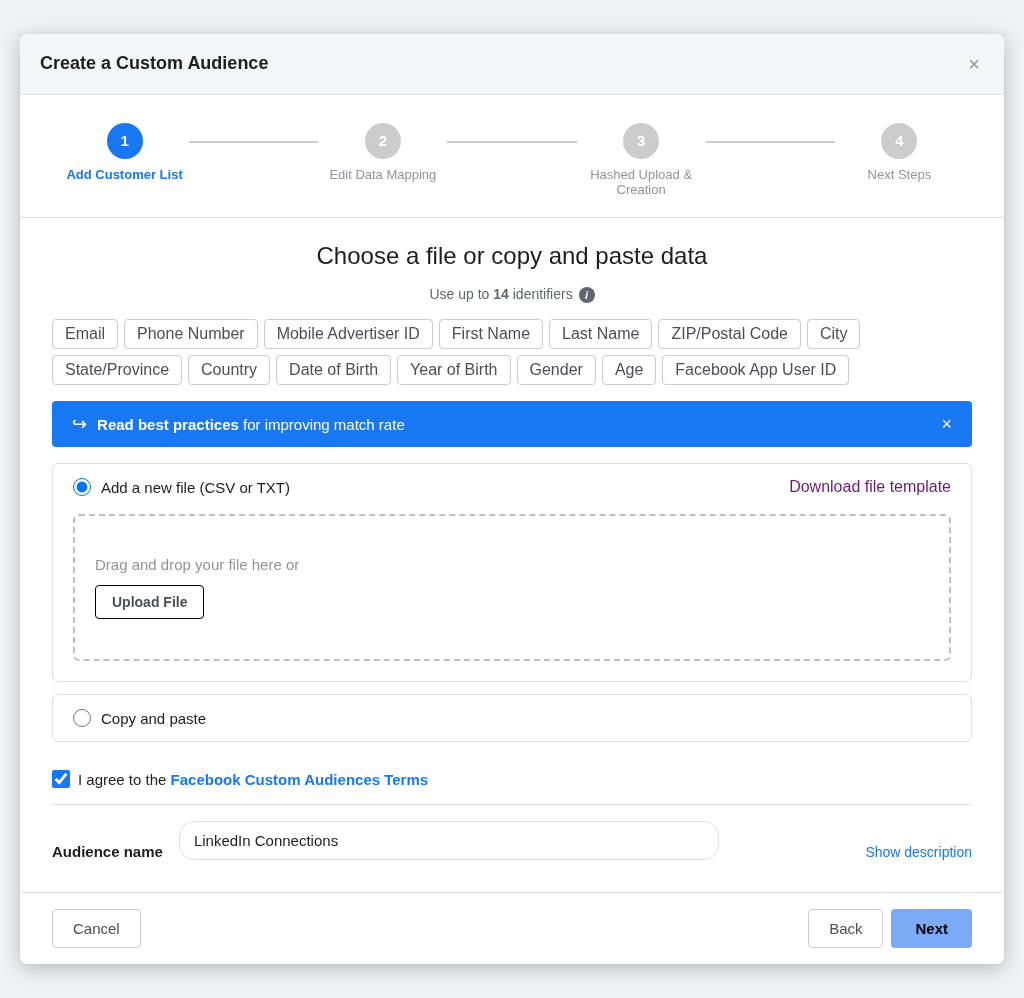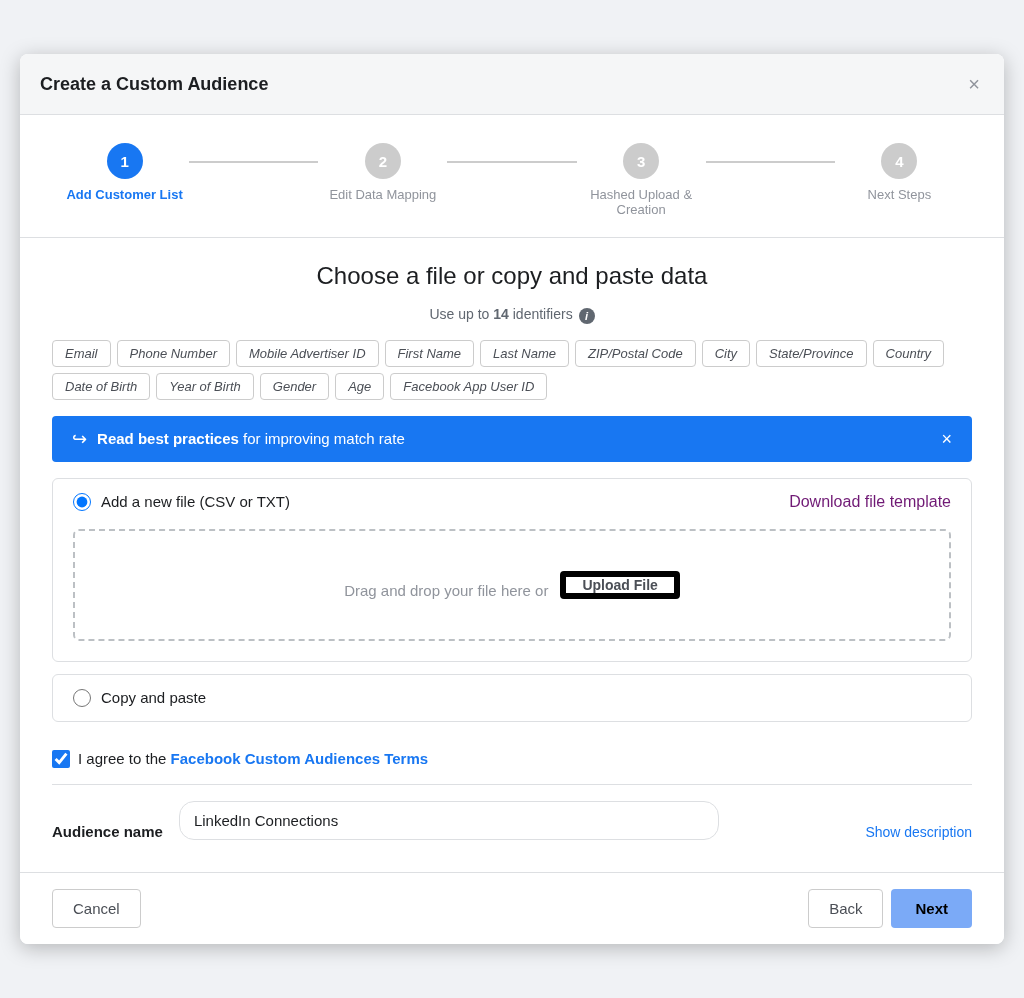--- a/index.html
+++ b/index.html
@@ -139,25 +139,24 @@
       display: flex;
       flex-wrap: wrap;
       gap: 6px;
       margin-bottom: 16px;
       justify-content: flex-start;
     }
     .identifier-tag {
       border: 1px solid #ccc;
       border-radius: 4px;
       padding: 5px 12px;
-      font-size: 13px;
+      font-size: 16px;
       color: #4b4f56;
       background: #fff;
       cursor: default;
-      font-style: italic;
     }
 
     
     .banner {
       background: #1877f2;
       color: #fff;
       display: flex;
       align-items: center;
       justify-content: space-between;
       padding: 12px 20px;
@@ -216,31 +215,32 @@
       cursor: pointer;
     }
 
     
     .dropzone {
       margin: 4px 20px 20px;
       border: 2px dashed #bcc0c4;
       border-radius: 6px;
       padding: 40px 20px;
       display: flex;
-      align-items: flex-end;
+      align-items: flex-start;
       justify-content: center;
       gap: 12px;
       color: #90949c;
       font-size: 15px;
+      flex-direction: column;
     }
     .upload-btn {
-      border: 6px solid #000000;
-      background: #fff;
-      border-radius: 4px;
-      padding: 0 16px;
+      border: 1px solid #000000;
+      background: #fff;
+      border-radius: 4px;
+      padding: 8px 16px;
       font-size: 14px;
       font-weight: 600;
       color: #4b4f56;
       cursor: pointer;
     }
 
     
     .terms-row {
       display: flex;
       align-items: center;

